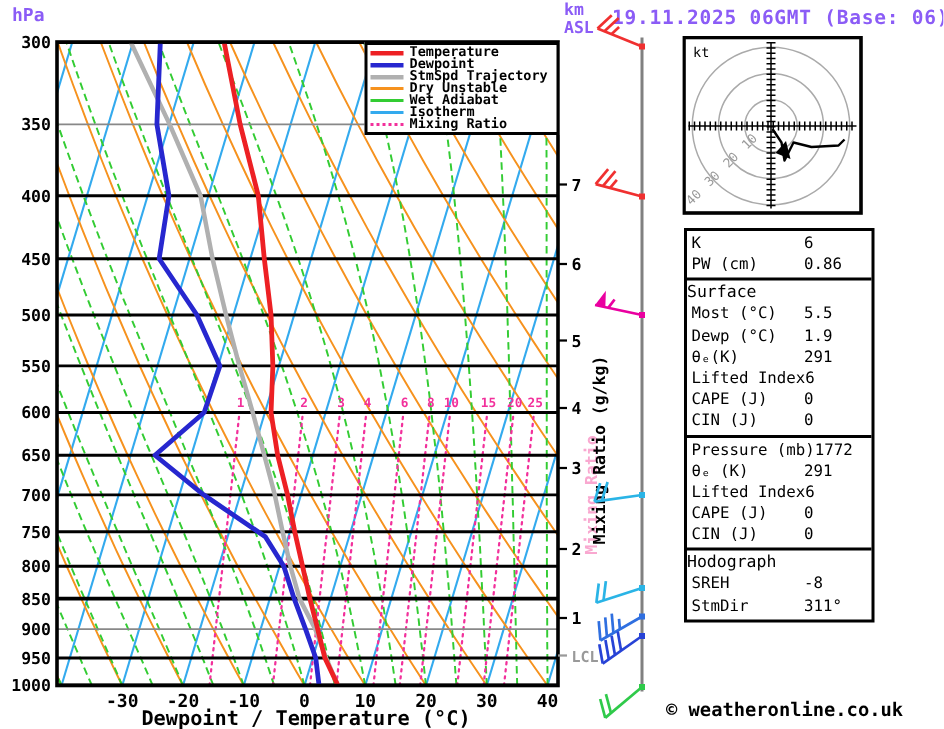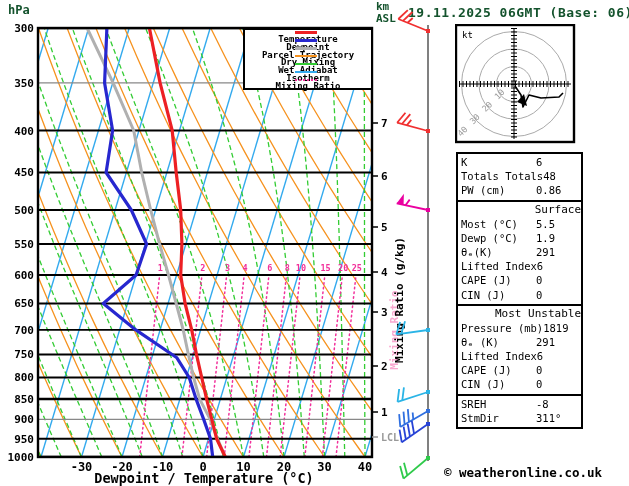--- a/index.html
+++ b/index.html
@@ -1,35 +1,35 @@
 <!DOCTYPE html>
 <html><head>
 <meta charset="utf-8">
 <style>
   html,body{margin:0;padding:0;background:#fff;}
   #stage{position:relative;width:629px;height:486px;background:#fff;overflow:hidden;
          font-family:"DejaVu Sans Mono",monospace;}
-  .ttl{position:absolute;font-weight:bold;color:#14532d;white-space:nowrap;}
+  .ttl{position:absolute;font-weight:bold;color:#8b5cf6;white-space:nowrap;}
   #hpa-label{left:8px;top:3px;font-size:12px;}
   #station-title{left:48px;top:5px;font-size:14px;letter-spacing:1.5px;}
   #datetime-title{left:408px;top:5px;font-size:13px;letter-spacing:0.5px;}
   #km-hdr{left:376px;top:1px;font-size:11px;line-height:12px;text-align:left;}
   
   #legend{position:absolute;left:243px;top:28px;width:130px;height:62px;background:#fff;
           border:2px solid #000;box-sizing:border-box;padding:1px 2px;z-index:5;}
-  .lg-row{display:flex;align-items:center;height:8px;flex-direction:column;}
+  .lg-row{display:flex;align-items:center;height:8px;}
   .lg-line{width:22px;height:0;border-top-width:3px;border-top-style:solid;margin-right:4px;flex:none;}
   .lg-thin{border-top-width:2px;}
   .lg-lbl{font-size:9px;font-weight:bold;white-space:nowrap;}
   
   #panel{position:absolute;left:456px;top:152px;width:127px;background:#fff;
          border:2px solid #000;box-sizing:border-box;}
   .sec{border-top:2px solid #000;padding:1px 0 2px 0;}
   .sec:first-child{border-top:none;}
-  .sec-title{text-align:right;font-size:11px;height:14px;}
+  .sec-title{text-align:left;font-size:11px;height:14px;}
   .prow{display:flex;font-size:10.5px;height:14.2px;line-height:14.2px;padding:0 3px;}
   .plabel{flex:1;white-space:nowrap;}
   .pvalue{width:42px;text-align:left;white-space:nowrap;}
   
   #hodo{position:absolute;left:455px;top:24px;}
   #copyright{position:absolute;left:444px;top:465px;font-size:12.5px;font-weight:bold;text-align:right;}
   svg text{font-family:"DejaVu Sans Mono",monospace;}
 </style>
 </head>
 <body>
@@ -242,25 +242,25 @@
       <div class="lg-row">
         <div class="lg-line" style="border-top-color: rgb(237, 32, 36);"></div>
         <span class="lg-lbl">Temperature</span>
       </div>
       <div class="lg-row">
         <div class="lg-line" style="border-top-color: rgb(39, 39, 207);"></div>
         <span class="lg-lbl">Dewpoint</span>
       </div>
       <div class="lg-row">
         <div class="lg-line" style="border-top-color: rgb(176, 176, 176);"></div>
-        <span class="lg-lbl">Parcel Trajectory</span>
+        <span class="lg-lbl">StmSpd Trajectory</span>
       </div>
       <div class="lg-row">
         <div class="lg-line lg-thin" style="border-top-color: rgb(246, 146, 30);"></div>
-        <span class="lg-lbl">Dry Mixing</span>
+        <span class="lg-lbl">Dry Unstable</span>
       </div>
       <div class="lg-row">
         <div class="lg-line lg-thin" style="border-top-color: rgb(51, 204, 51);"></div>
         <span class="lg-lbl">Wet Adiabat</span>
       </div>
       <div class="lg-row">
         <div class="lg-line lg-thin" style="border-top-color: rgb(51, 170, 238);"></div>
         <span class="lg-lbl">Isotherm</span>
       </div>
       <div class="lg-row">
@@ -287,24 +287,20 @@
       <polygon points="72,82 62,78 69,70" fill="#000"></polygon>
     </svg>
 
   <div id="panel">
       <div class="sec">
         <div class="prow">
           <span class="plabel">K</span>
           <span class="pvalue">6</span>
         </div>
         <div class="prow">
-          <span class="plabel">Totals Totals</span>
-          <span class="pvalue">48</span>
-        </div>
-        <div class="prow">
           <span class="plabel">PW (cm)</span>
           <span class="pvalue">0.86</span>
         </div>
       </div>
       <div class="sec">
         <div class="sec-title">Surface</div>
         <div class="prow">
           <span class="plabel">Most (°C)</span>
           <span class="pvalue">5.5</span>
         </div>
@@ -323,43 +319,43 @@
         <div class="prow">
           <span class="plabel">CAPE (J)</span>
           <span class="pvalue">0</span>
         </div>
         <div class="prow">
           <span class="plabel">CIN (J)</span>
           <span class="pvalue">0</span>
         </div>
       </div>
       <div class="sec">
-        <div class="sec-title">Most Unstable</div>
         <div class="prow">
           <span class="plabel">Pressure (mb)</span>
-          <span class="pvalue">1819</span>
+          <span class="pvalue">1772</span>
         </div>
         <div class="prow">
           <span class="plabel">θₑ (K)</span>
           <span class="pvalue">291</span>
         </div>
         <div class="prow">
           <span class="plabel">Lifted Index</span>
           <span class="pvalue">6</span>
         </div>
         <div class="prow">
           <span class="plabel">CAPE (J)</span>
           <span class="pvalue">0</span>
         </div>
         <div class="prow">
           <span class="plabel">CIN (J)</span>
           <span class="pvalue">0</span>
         </div>
       </div>
       <div class="sec">
+        <div class="sec-title">Hodograph</div>
         <div class="prow">
           <span class="plabel">SREH</span>
           <span class="pvalue">-8</span>
         </div>
         <div class="prow">
           <span class="plabel">StmDir</span>
           <span class="pvalue">311°</span>
         </div>
       </div>
     </div>

